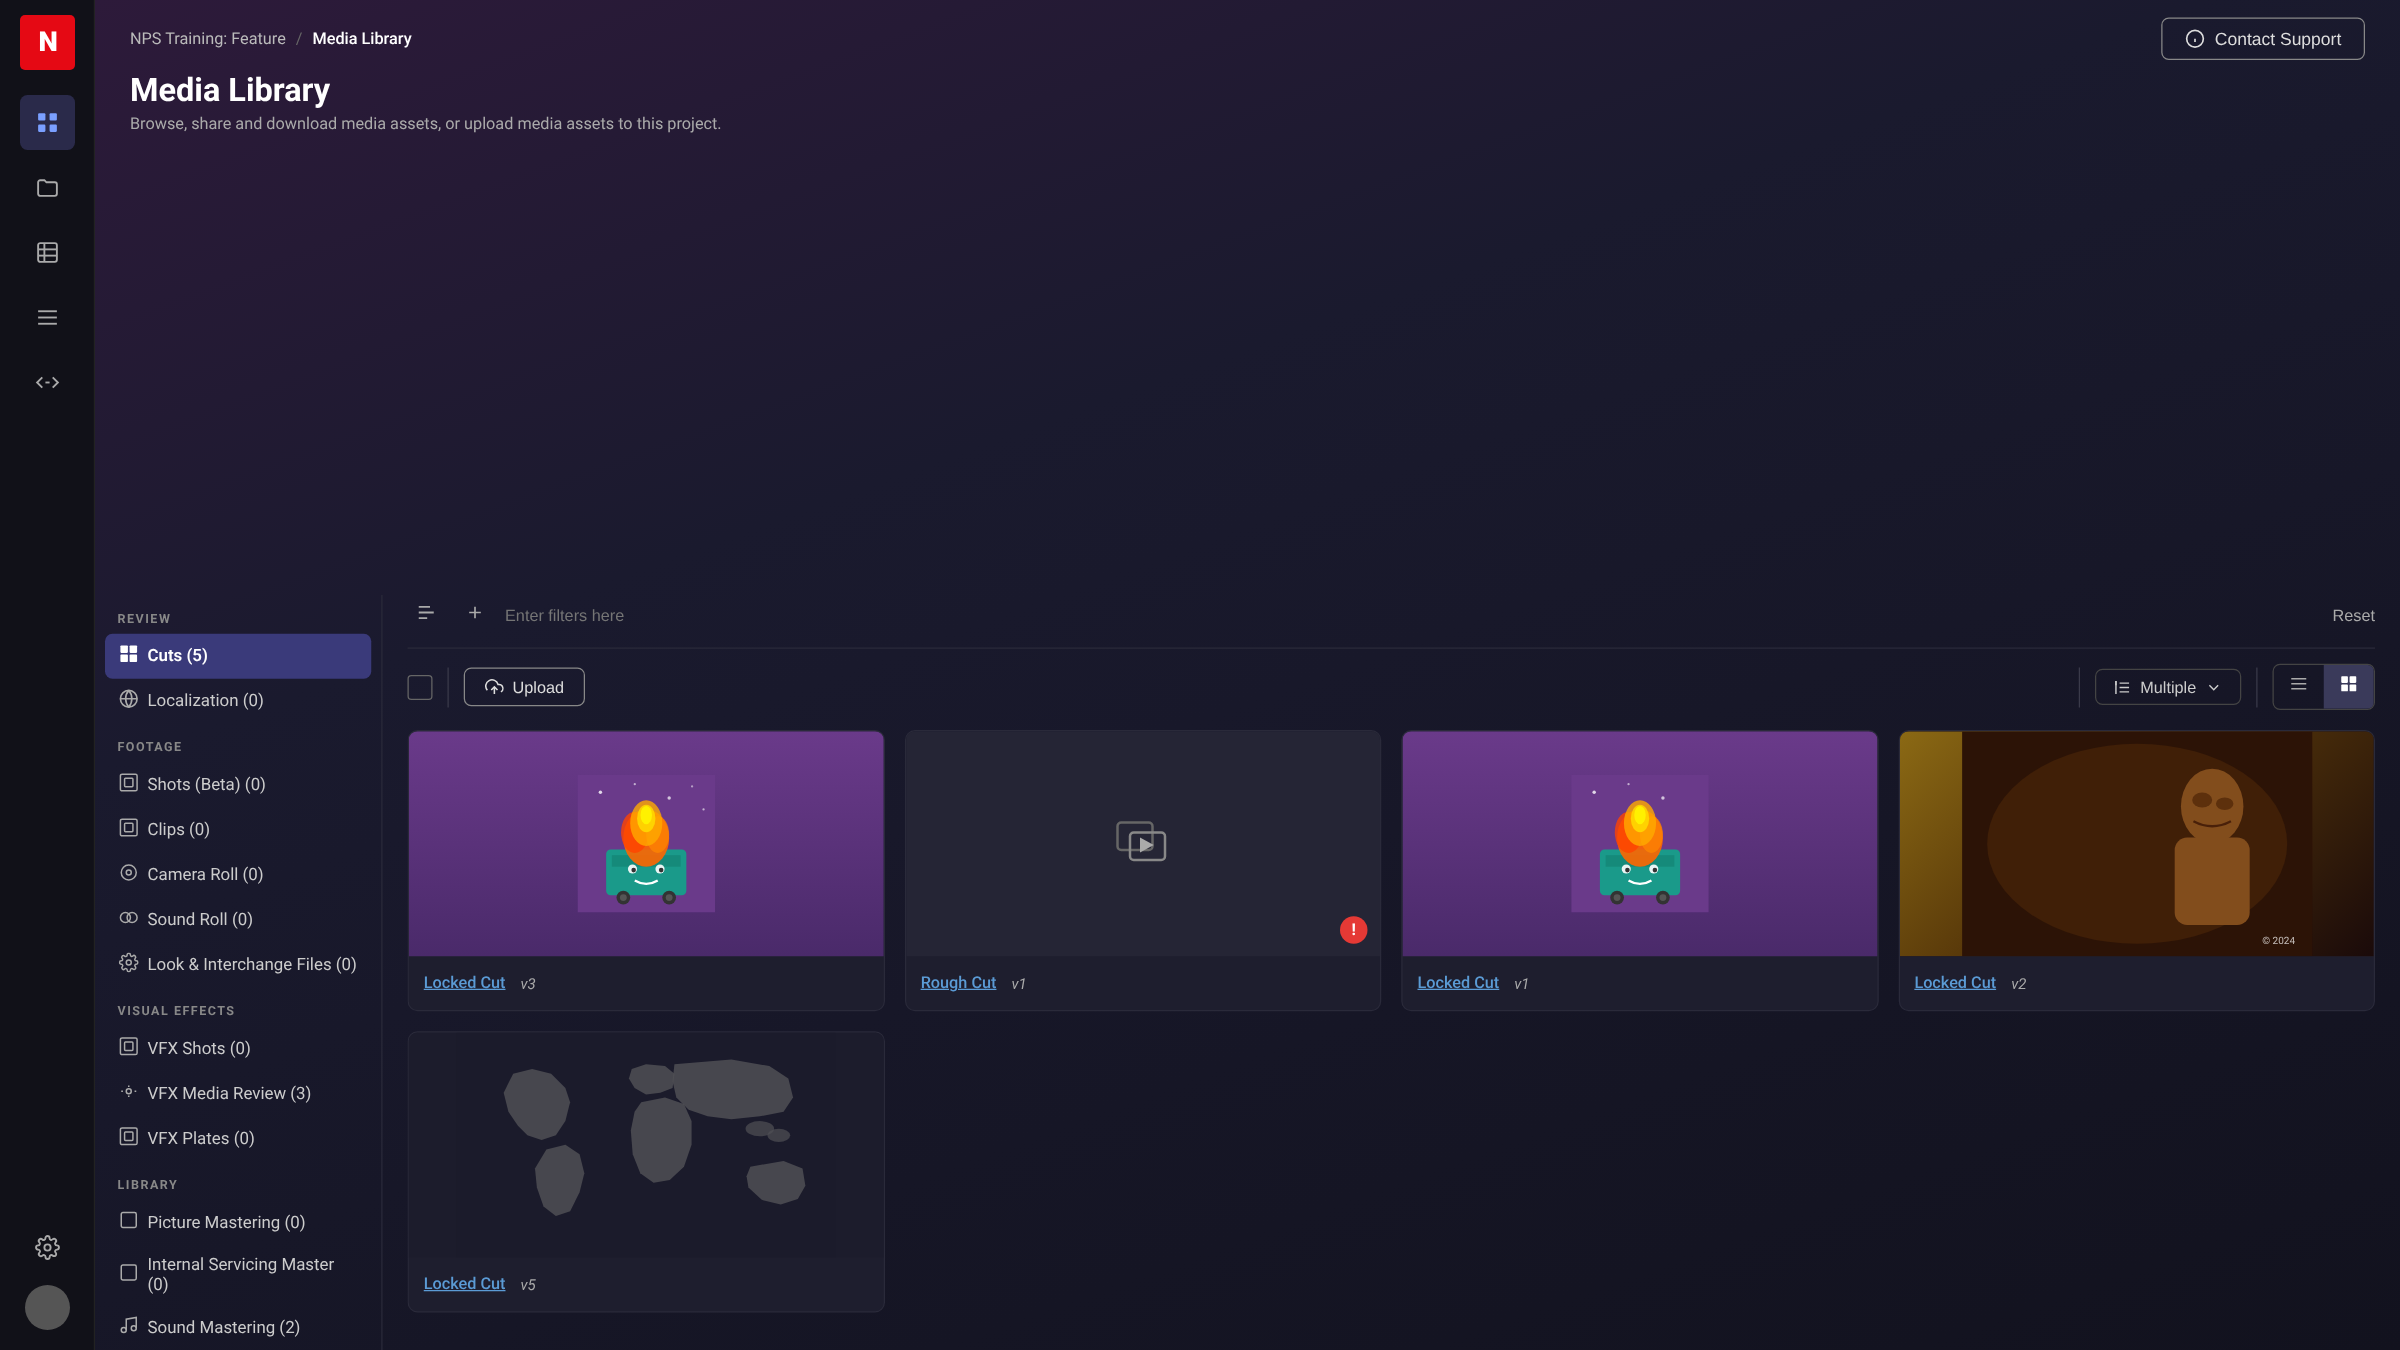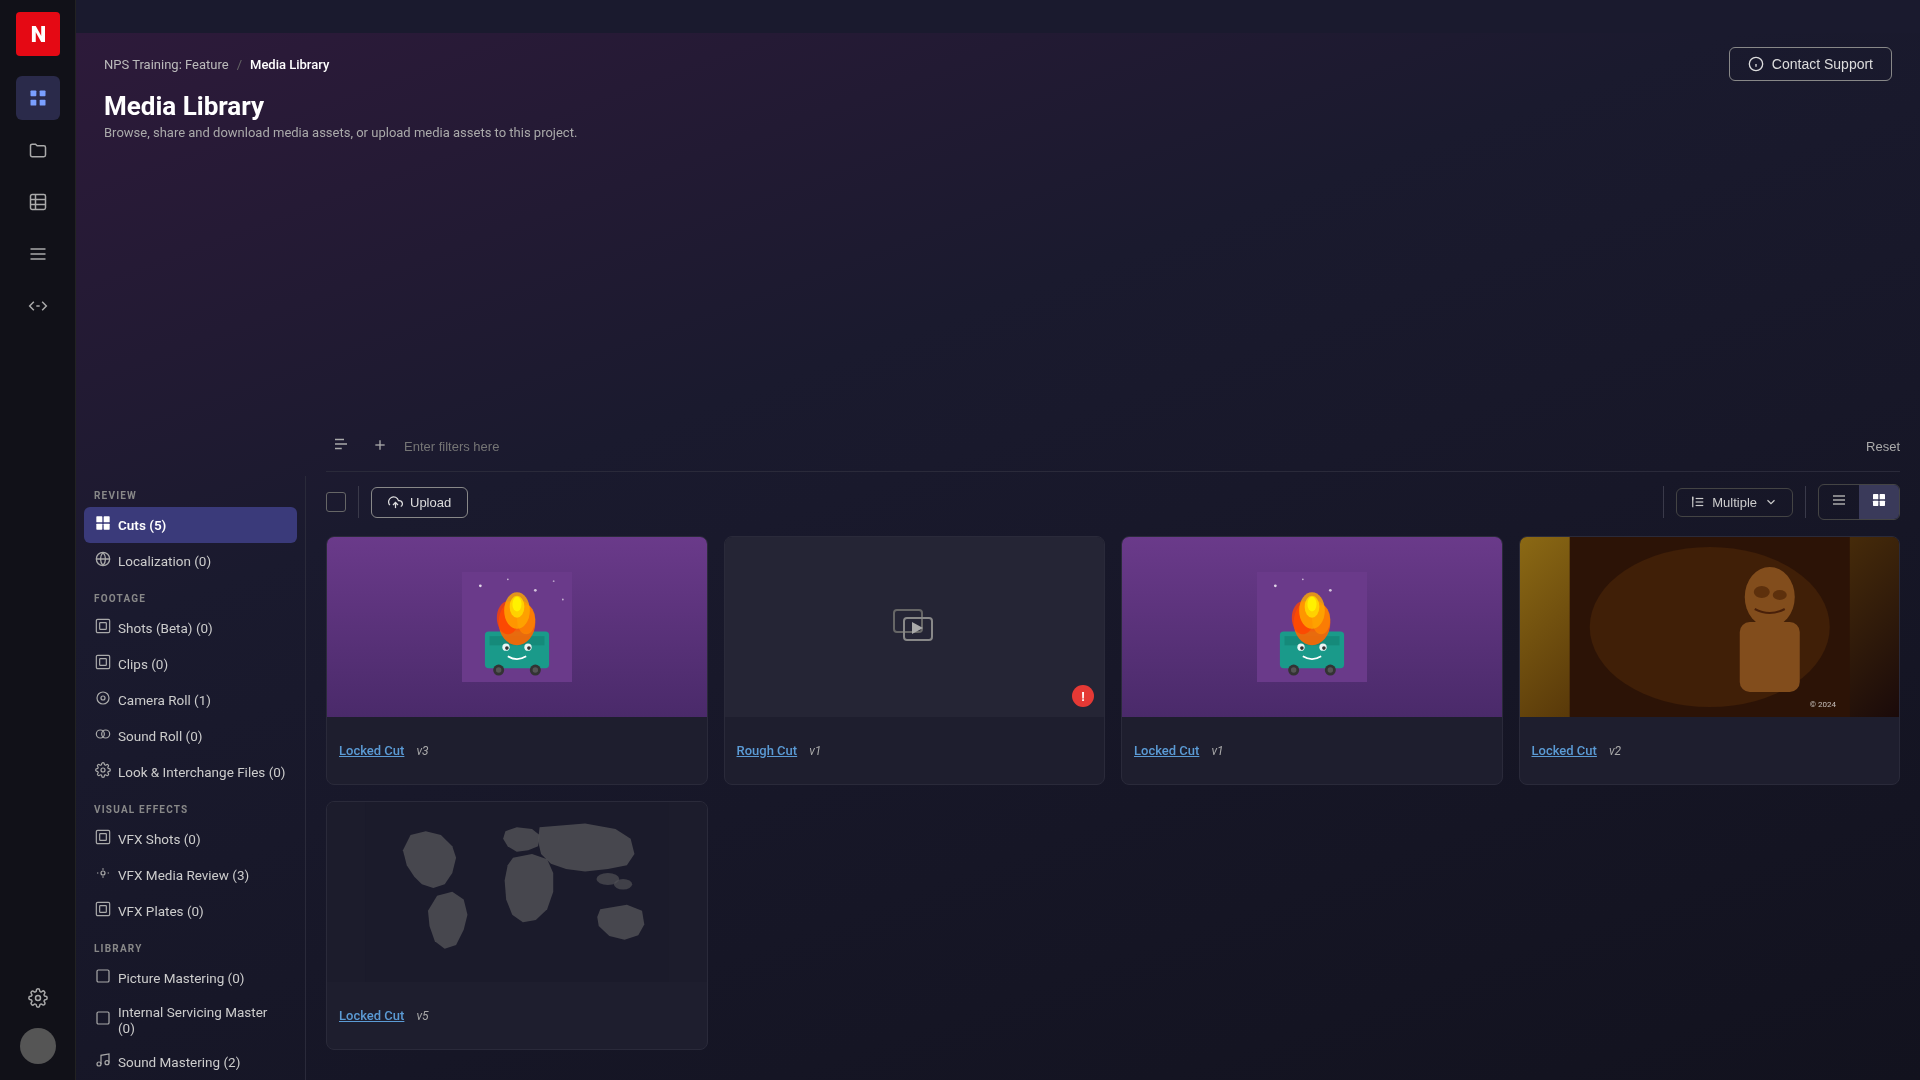--- a/index.html
+++ b/index.html
@@ -66,21 +66,20 @@
       background: #555;
     }
 
     
     .main-wrap {
       flex: 1;
       display: flex;
       flex-direction: column;
       background: linear-gradient(160deg, #2d1a3a 0%, #1a1a2e 35%, #12121e 100%);
       overflow: hidden;
-      margin-top: 33px;
     }
 
     
     .top-header {
       display: flex;
       align-items: center;
       justify-content: space-between;
       padding: 14px 28px 10px 28px;
     }
     .breadcrumb {
@@ -301,21 +300,21 @@
       justify-content: center;
       overflow: hidden;
     }
     .card-thumb-world {
       background: #1c1c2c;
     }
     .card-thumb-dark {
       background: #1a1a2a;
     }
     .card-info {
-      padding: 26px 12px;
+      padding: 14px 12px;
       display: flex;
       align-items: center;
       gap: 8px;
     }
     .card-title {
       font-size: 13px;
       color: #5b9bd5;
       text-decoration: underline;
       cursor: pointer;
       font-weight: 500;
@@ -521,21 +520,21 @@
         <span>Clips (0)</span>
       </div>
 
       <div class="nav-item">
         <span class="nav-icon">
           <svg width="16" height="16" viewBox="0 0 24 24" fill="none" stroke="currentColor" stroke-width="1.8">
               <circle cx="12" cy="12" r="9"></circle>
               <circle cx="12" cy="12" r="3"></circle>
             </svg>
         </span>
-        <span>Camera Roll (1)</span>
+        <span>Camera Roll (0)</span>
       </div>
 
       <div class="nav-item">
         <span class="nav-icon">
           <svg width="16" height="16" viewBox="0 0 24 24" fill="none" stroke="currentColor" stroke-width="1.8">
               <circle cx="8" cy="12" r="6"></circle>
               <circle cx="16" cy="12" r="6"></circle>
             </svg>
         </span>
         <span>Sound Roll (0)</span>

